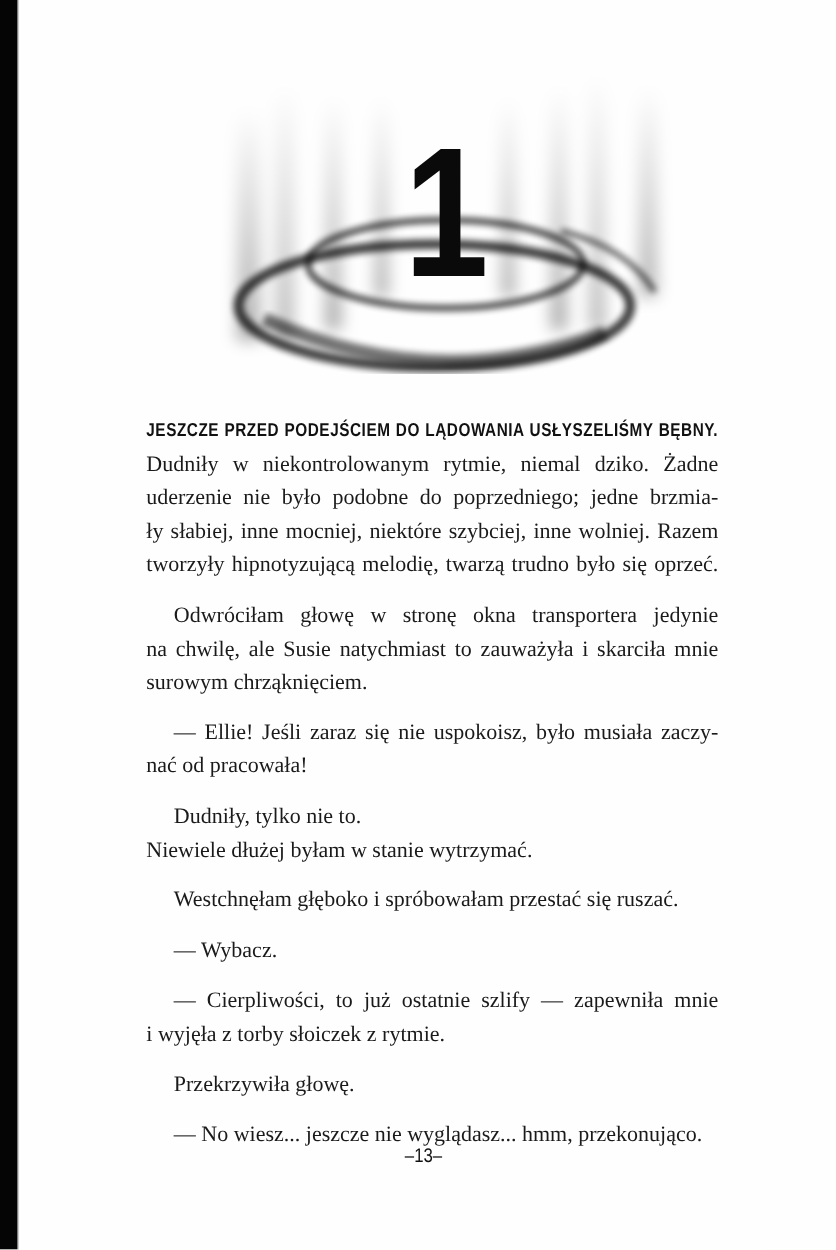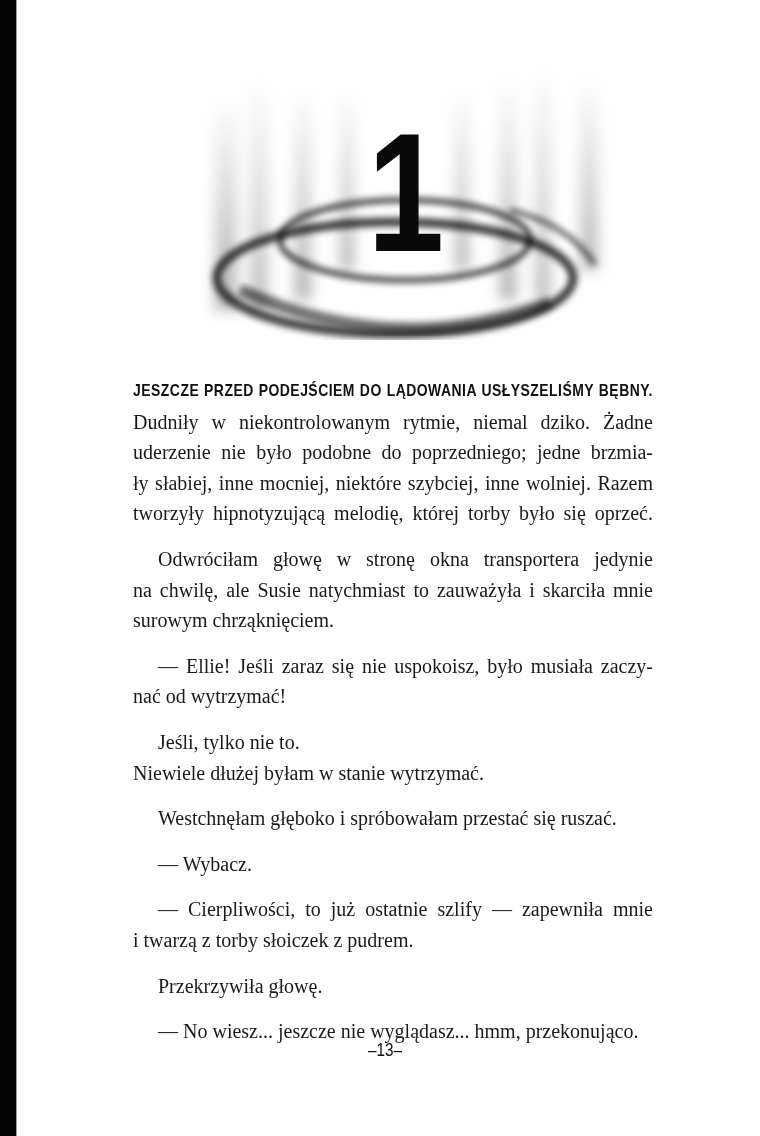--- a/index.html
+++ b/index.html
@@ -139,30 +139,30 @@
 </svg>
 
 <div class="chapter-number">1</div>
 
 <div class="text-block">
   <div class="line opening">JESZCZE PRZED PODEJŚCIEM DO LĄDOWANIA USŁYSZELIŚMY BĘBNY.</div>
   <div id="lines">
       <div class="line">Dudniły w niekontrolowanym rytmie, niemal dziko. Żadne</div>
       <div class="line">uderzenie nie było podobne do poprzedniego; jedne brzmia-</div>
       <div class="line">ły słabiej, inne mocniej, niektóre szybciej, inne wolniej. Razem</div>
-      <div class="line">tworzyły hipnotyzującą melodię, której torby było się oprzeć.</div>
+      <div class="line">tworzyły hipnotyzującą melodię, twarzą trudno było się oprzeć.</div>
       <div class="line indent">Odwróciłam głowę w stronę okna transportera jedynie</div>
       <div class="line">na chwilę, ale Susie natychmiast to zauważyła i skarciła mnie</div>
       <div class="line last">surowym chrząknięciem.</div>
       <div class="line indent">— Ellie! Jeśli zaraz się nie uspokoisz, było musiała zaczy-</div>
-      <div class="line last">nać od wytrzymać!</div>
-      <div class="line indent last">Jeśli, tylko nie to.</div>
+      <div class="line last">nać od pracowała!</div>
+      <div class="line indent last">Dudniły, tylko nie to.</div>
       <div class="line last">Niewiele dłużej byłam w stanie wytrzymać.</div>
       <div class="line indent last">Westchnęłam głęboko i spróbowałam przestać się ruszać.</div>
       <div class="line indent last">— Wybacz.</div>
       <div class="line indent">— Cierpliwości, to już ostatnie szlify — zapewniła mnie</div>
-      <div class="line last">i twarzą z torby słoiczek z pudrem.</div>
+      <div class="line last">i wyjęła z torby słoiczek z rytmie.</div>
       <div class="line indent last">Przekrzywiła głowę.</div>
       <div class="line indent last">— No wiesz... jeszcze nie wyglądasz... hmm, przekonująco.</div>
     </div>
 </div>
 
 <div class="folio">–13–</div>
 
 </body></html>

